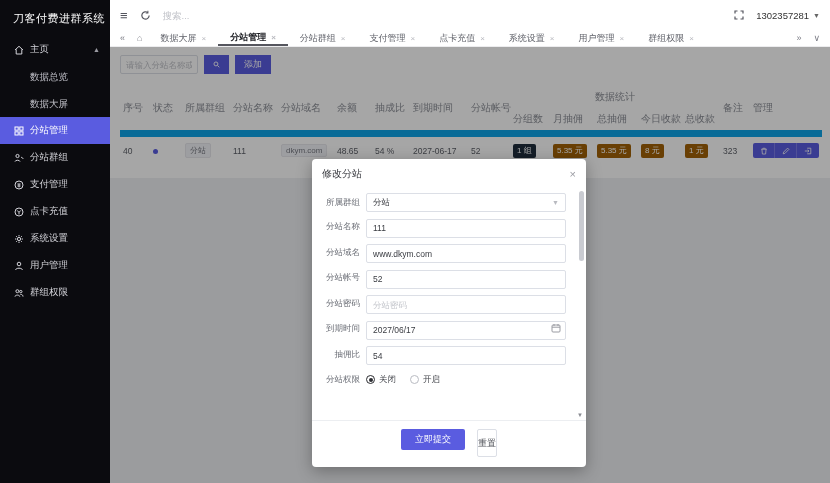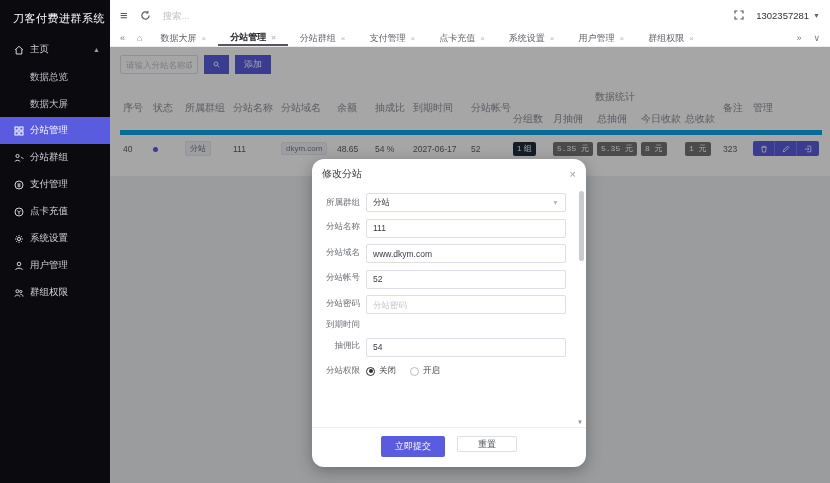--- a/index.html
+++ b/index.html
@@ -48,39 +48,39 @@
     font-size:8.5px; padding:0 5px; color:#333; outline:none; }
   .toolbar-input::placeholder { color:#c0c2c8; }
   .btn-purple { background:#5a5ce0; color:#fff; border:none; border-radius:0; height:19px;
     font-size:9px; padding:0 9px; cursor:pointer; display:inline-flex; align-items:center; justify-content:center; }
   .btn-search { width:25px; }
   .btn-search svg { width:9px; height:9px; }
 
   table.grid { width:100%; border-collapse:collapse; table-layout:fixed; }
   table.grid th { font-size:10px; color:#8b8e96; font-weight:normal; text-align:left; padding:4px 3px; white-space:nowrap; }
   table.grid th.grp { text-align:center; }
-  table.grid td { font-size:8.5px; color:#5d6068; padding:6px 3px; white-space:nowrap; border-top:5px solid #0ea5e9;margin-left:22px; }
+  table.grid td { font-size:8.5px; color:#5d6068; padding:6px 3px; white-space:nowrap; border-top:7px solid #0ea5e9;margin-left:22px; }
   .dot { display:inline-block; width:5px; height:5px; border-radius:50%; background:#5a5ce0; }
   .tag { display:inline-block; background:#f2f3f7; border:1px solid #e6e7ec; color:#787b84;
     font-size:8px; padding:1px 4px; border-radius:2px; }
   .badge { display:inline-block; color:#fff; font-size:8px; padding:1.5px 4px; border-radius:2px; }
   .badge-dark { background:#1f2d3d; }
-  .badge-red { background:#737373;font-family:Liberation Mono, monospace; }
+  .badge-red { background:#a16207; }
   .act-group { display:inline-flex; }
   .act-btn { width:22px; height:15px; background:#5a5ce0; display:inline-flex; align-items:center;
     justify-content:center; cursor:pointer; border-right:1px solid #7b7ce8; }
   .act-btn:first-child { border-radius:2px 0 0 2px; }
   .act-btn:last-child { border-radius:0 2px 2px 0; border-right:none; }
   .act-btn svg { width:8px; height:8px; }
 
   .overlay { position:absolute; inset:0; background:rgba(0,0,0,0.35); z-index:10; }
 
   
   .modal { position:absolute; left:202px; top:112px; width:274px; height:308px; background:#fff;
-    border-radius:12px; box-shadow:0 4px 16px rgba(0,0,0,.3); z-index:20; display:flex; flex-direction:column; }
+    border-radius:4px; box-shadow:0 4px 16px rgba(0,0,0,.3); z-index:20; display:flex; flex-direction:column; }
   .modal-head { display:flex; align-items:center; justify-content:space-between; padding:8px 10px 6px 10px; }
   .modal-title { font-size:10px; color:#33343a; }
   .modal-close { font-size:11px; color:#9a9ba2; cursor:pointer; line-height:1; }
   .modal-body { flex:1; padding:6px 16px 4px 6px; position:relative; overflow:hidden; }
   .fields { margin-right:4px; }
   .frow { display:flex; align-items:center; margin-bottom:5px; }
   .flabel { width:48px; text-align:right; font-size:8.5px; color:#6a6d75; padding-right:6px; flex-shrink:0; white-space:nowrap; }
   .fctrl { flex:1; position:relative; }
   .finput { width:100%; height:19px; border:1px solid #dcdfe6; border-radius:2px; font-size:8.5px;
     padding:0 6px; color:#3a3c42; outline:none; background:#fff; }
@@ -93,21 +93,21 @@
   .radio-row { display:flex; align-items:center; gap:14px; height:19px; }
   .radio { display:flex; align-items:center; gap:4px; font-size:8.5px; color:#44464c; cursor:pointer; }
   .rdot { width:9px; height:9px; border:1px solid #b9bbc2; border-radius:50%; display:inline-flex;
     align-items:center; justify-content:center; background:#fff; }
   .radio.checked .rdot { border-color:#2b2c31; }
   .radio.checked .rdot::after { content:""; width:4px; height:4px; background:#2b2c31; border-radius:50%; }
   .modal-foot { border-top:1px solid #eceef1; padding:8px 0 10px 0; display:flex; justify-content:center; gap:12px; }
   .btn-submit { background:#5a5ce0; color:#fff; border:none; border-radius:2px; height:21px;
     padding:0 14px; font-size:9px; cursor:pointer; }
   .btn-reset { background:#fff; color:#55575e; border:1px solid #dcdfe6; border-radius:2px;
-    height:16px; padding:0 20px; font-size:9px; cursor:pointer; }
+    height:28px; padding:0 0; font-size:9px; cursor:pointer; }
   .mscroll { position:absolute; right:2px; top:4px; bottom:4px; width:5px; }
   .mthumb { position:absolute; top:0; right:0; width:5px; height:70px; background:#c9cbd1; border-radius:3px; }
   .mscroll-arrow { position:absolute; right:1px; bottom:-2px; font-size:6px; color:#8a8c93; }
 </style>
 </head>
 <body>
 
 <div class="app">
 
   <aside class="sidebar">
@@ -383,20 +383,29 @@
             <div class="frow">
               <span class="flabel">分站帐号</span>
               <div class="fctrl"><input class="finput" value="52" style=""></div>
             </div>
             <div class="frow">
               <span class="flabel">分站密码</span>
               <div class="fctrl"><input class="finput" placeholder="分站密码" style=""></div>
             </div>
             <div class="frow">
               <span class="flabel">到期时间</span>
+              <div class="fctrl">
+                <input class="finput" value="2027/06/17" style="">
+                <span class="ctrl-icon">
+                  <svg viewBox="0 0 10 10" fill="none" stroke="#9a9ba2" stroke-width="1">
+                      <rect x="1" y="2" width="8" height="7" rx="1"></rect>
+                      <path d="M3 1 V3 M7 1 V3 M1 4.2 H9"></path>
+                    </svg>
+                </span>
+              </div>
             </div>
             <div class="frow">
               <span class="flabel">抽佣比</span>
               <div class="fctrl"><input class="finput" value="54" style=""></div>
             </div>
             <div class="frow">
               <span class="flabel">分站权限</span>
               <div class="fctrl radio-row">
                 <span class="radio checked">
                   <span class="rdot"></span>

